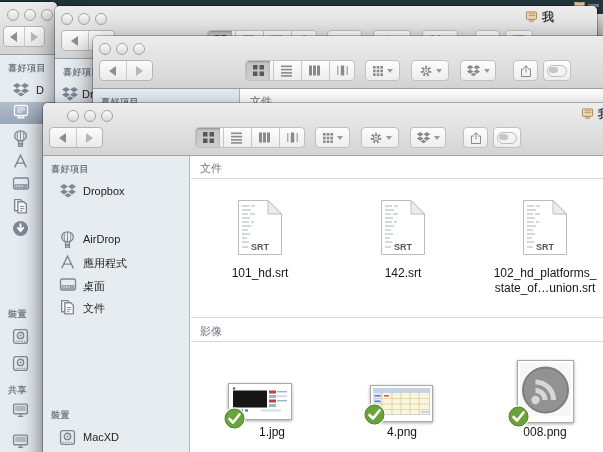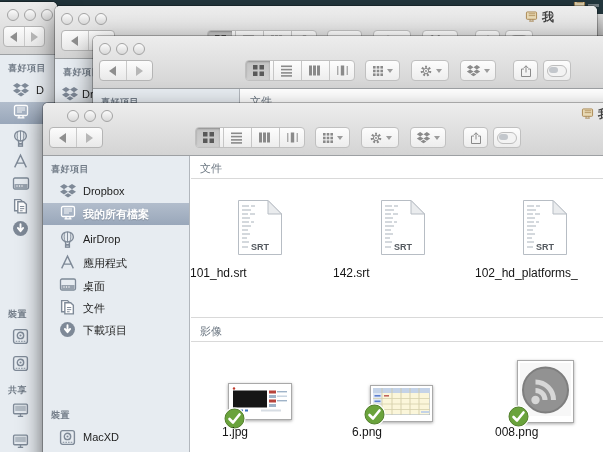--- a/index.html
+++ b/index.html
@@ -55,21 +55,21 @@
   .st{stroke:#7e8997;stroke-width:1.3;}
   .thin{stroke-width:.9;}
   .f{fill:#7e8997;}
   .sel .st{stroke:#fff;}
 
   
   .content{position:absolute;left:148px;top:53px;right:0;bottom:0;background:#fff;overflow:hidden;}
   .chead{position:absolute;left:9px;font-size:11px;color:#6d7883;}
   .hline{position:absolute;left:0;right:0;height:1px;background:#d9d9d9;}
   .file{position:absolute;}
-  .flabel{position:absolute;font-size:12px;color:#151515;line-height:15px;}
+  .flabel{position:absolute;font-size:12px;color:#151515;text-align:center;line-height:15px;}
   .srtwrap{position:relative;width:46px;height:57px;}
   .refl{position:absolute;top:57px;left:0;height:13px;overflow:hidden;opacity:.13;}
   .thumb-frame{position:absolute;background:#fff;border:1px solid #a9a9a9;padding:2px;
     box-shadow:0 1px 3px rgba(0,0,0,.35);}
   .badge{position:absolute;width:23px;height:23px;}
 
   
   .ti{stroke:#8a8a8a;} .tif{fill:#8a8a8a;} .on .tif{fill:#595959;}
   
   #frag{position:absolute;left:571px;top:2px;width:30px;height:6px;overflow:hidden;z-index:2;}
@@ -489,28 +489,20 @@
     </div>
 
     <div class="sidebar">
       <div class="shead" style="top:7px">喜好項目</div>
       <div class="srow" style="top:25px">
         <span class="sicon"><svg width="18" height="15" viewBox="0 0 18 15">
               <path class="f" d="M5 1 9 3.6 5 6.2 1 3.6zM13 1 17 3.6 13 6.2 9 3.6zM5 6.2 9 8.8 5 11.4 1 8.8zM13 6.2 17 8.8 13 11.4 9 8.8zM5.5 12.2 9 14.4 12.5 12.2 9 10.2z"></path>
             </svg></span>
         <span class="slabel">Dropbox</span>
       </div>
-      <div class="srow sel" style="top:47px">
-        <span class="sicon"><svg width="18" height="16" viewBox="0 0 18 16">
-              <rect x="2.5" y="1.5" width="13" height="10" rx="1.5" class="st" fill="none"></rect>
-              <path class="st thin" fill="none" d="M5 4h8M5 6h8M5 8h5"></path>
-              <path class="st" fill="none" d="M7 11.5v2M11 11.5v2M5.5 13.9h7"></path>
-            </svg></span>
-        <span class="slabel">我的所有檔案</span>
-      </div>
       <div class="srow" style="top:96px">
         <span class="sicon"><svg width="17" height="17" viewBox="0 0 16 16">
               <path class="st" fill="none" stroke-width="1.6" d="M2.5 13.5 8 2l5.5 11.5M4.8 9.5h6.4"></path>
             </svg></span>
         <span class="slabel">應用程式</span>
       </div>
       <div class="srow" style="top:73px">
         <span class="sicon"><svg width="17" height="17" viewBox="0 0 16 16">
               <ellipse cx="8" cy="5.6" rx="5.5" ry="4.8" class="st" fill="none"></ellipse>
               <path class="st thin" fill="none" d="M5.6 1.6C4.6 3 4.5 8 5.9 10M10.4 1.6c1 1.4 1.1 6.4-.3 8.4M8 .8v9.6"></path>
@@ -530,27 +522,20 @@
         <span class="slabel">桌面</span>
       </div>
       <div class="srow" style="top:141px">
         <span class="sicon"><svg width="17" height="17" viewBox="0 0 16 16">
               <path class="st" fill="#fff" d="M2.5 1.5h5.5l2.5 2.5v8H2.5z"></path>
               <path class="st" fill="#fff" d="M5.5 3.5H11l2.5 2.5v8H5.5z"></path>
               <path class="st thin" fill="none" d="M7.5 8h4M7.5 10h4M7.5 12h2.5"></path>
             </svg></span>
         <span class="slabel">文件</span>
       </div>
-      <div class="srow" style="top:163px">
-        <span class="sicon"><svg width="17" height="17" viewBox="0 0 16 16">
-              <circle cx="8" cy="8" r="7" class="f"></circle>
-              <path d="M8 4v5M5.5 7.5 8 10.5l2.5-3" stroke="#fff" stroke-width="1.8" fill="none" stroke-linecap="round" stroke-linejoin="round"></path>
-            </svg></span>
-        <span class="slabel">下載項目</span>
-      </div>
       <div class="shead" style="top:253px">裝置</div>
       <div class="srow" style="top:271px">
         <span class="sicon"><svg width="17" height="17" viewBox="0 0 16 16">
               <rect x="1.5" y="1.5" width="13" height="13" rx="2" class="st" fill="none"></rect>
               <circle cx="8" cy="7" r="3" class="st" fill="none"></circle>
               <circle cx="8" cy="7" r="1" class="f"></circle>
               <path class="st thin" d="M3.5 12.5h9" stroke-dasharray="1.5,1"></path>
             </svg></span>
         <span class="slabel">MacXD</span>
       </div>
@@ -591,21 +576,21 @@
       <div class="file" style="left:331px;top:43px">
         <div class="srtwrap">
           <svg width="46" height="57" viewBox="0 0 46 57">
               <path d="M1.5 1.5H31L44.5 15V55.5H1.5z" fill="#fff" stroke="#b7bdc4"></path>
               <path d="M31 1.5V15h13.5z" fill="#eaecee" stroke="#b7bdc4"></path>
               <path d="M5 7h7M14 7h4M5 11h9M5 15h6M13 15h5M5 19h8M5 23h7M14 23h3M5 27h9M5 31h6M5 35h8M5 39h5M5 43h7M5 48h6" stroke="#a9b2bb" stroke-width="1"></path>
               <text x="14" y="51" font-size="9" font-weight="bold" fill="#54595f" font-family="Liberation Sans">SRT</text>
             </svg>
           <div class="refl"></div>
         </div>
-        <div class="flabel" style="left:-47px;top:67px;width:140px"><span>102_hd_platforms_</span><br></div>
+        <div class="flabel" style="left:-47px;top:67px;width:140px"><span>102_hd_platforms_</span><br><span>state_of…union.srt</span></div>
       </div>
 
       <div class="hline" style="top:161px"></div>
       <div class="chead" style="top:168px">影像</div>
       <div class="hline" style="top:185px"></div>
 
       <div>
         <div class="thumb-frame" style="left:37px;top:227px">
           <svg width="58" height="27" viewBox="0 0 58 27">
               <rect width="58" height="27" fill="#fff"></rect>
@@ -645,21 +630,21 @@
               <rect x="1.5" y="18" width="6" height="1.6" fill="#5d7fd0"></rect>
               <rect x="11" y="7" width="5" height="1.6" fill="#c0655f"></rect>
               <rect x="48" y="23" width="8" height="2" fill="#c4d3e8"></rect>
             </svg>
         </div>
         <svg class="badge" style="left:172px;top:247px" viewBox="0 0 23 23">
             <circle cx="11.5" cy="11.5" r="11" fill="#fff"></circle>
             <circle cx="11.5" cy="11.5" r="9.5" fill="#6aa33c" stroke="#527f2c"></circle>
             <path d="M6.5 12 10 15.5 16.5 7.5" stroke="#fff" stroke-width="2.6" fill="none" stroke-linecap="round" stroke-linejoin="round"></path>
           </svg>
-        <div class="flabel" style="left:161px;top:269px;width:100px">6.png</div>
+        <div class="flabel" style="left:161px;top:269px;width:100px">4.png</div>
       </div>
 
       <div>
         <div class="thumb-frame" style="left:326px;top:204px">
           <svg width="51" height="53" viewBox="0 0 51 53">
               <rect width="51" height="53" fill="#f7f7f7"></rect>
               <circle cx="25.5" cy="27" r="22.5" fill="#929292" stroke="#7e7e7e" stroke-width="2"></circle>
               <circle cx="15.5" cy="37" r="4.2" fill="#d7d7d7"></circle>
               <path d="M15.5 27.5 A9.5 9.5 0 0 1 25 37" stroke="#d7d7d7" stroke-width="5" fill="none"></path>
               <path d="M15.5 19 A18 18 0 0 1 33.5 37" stroke="#d7d7d7" stroke-width="5" fill="none"></path>

